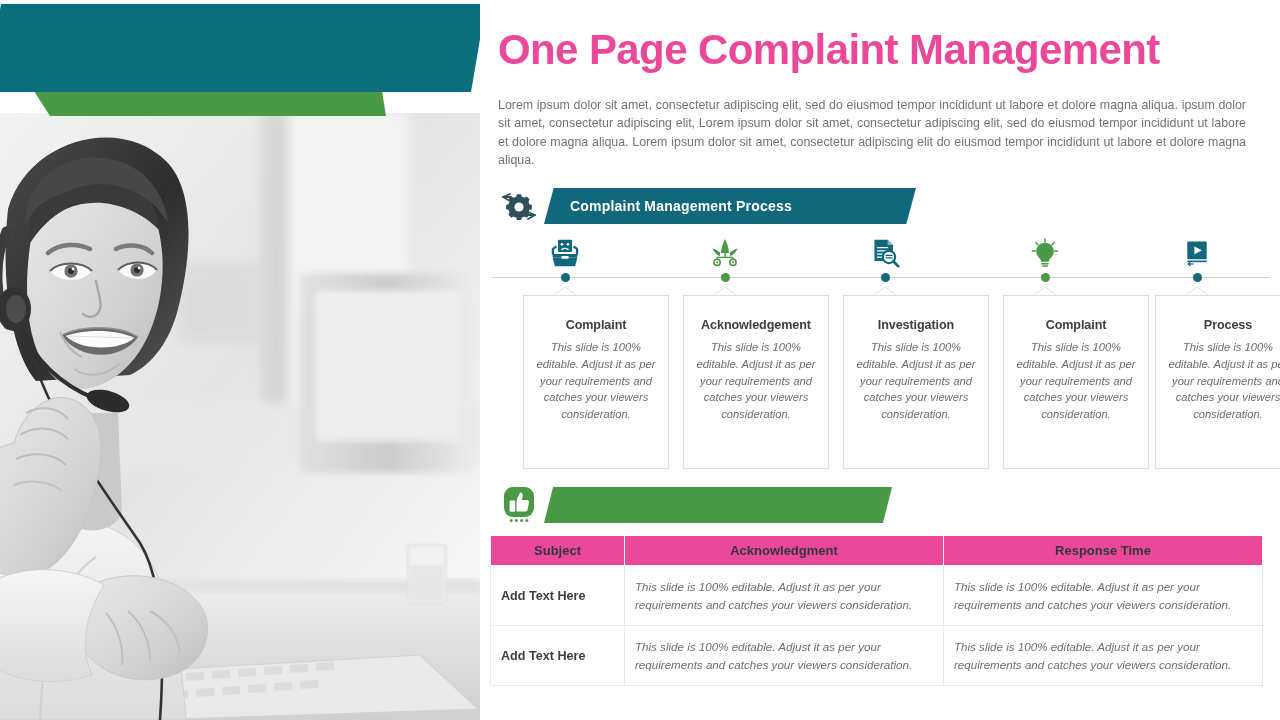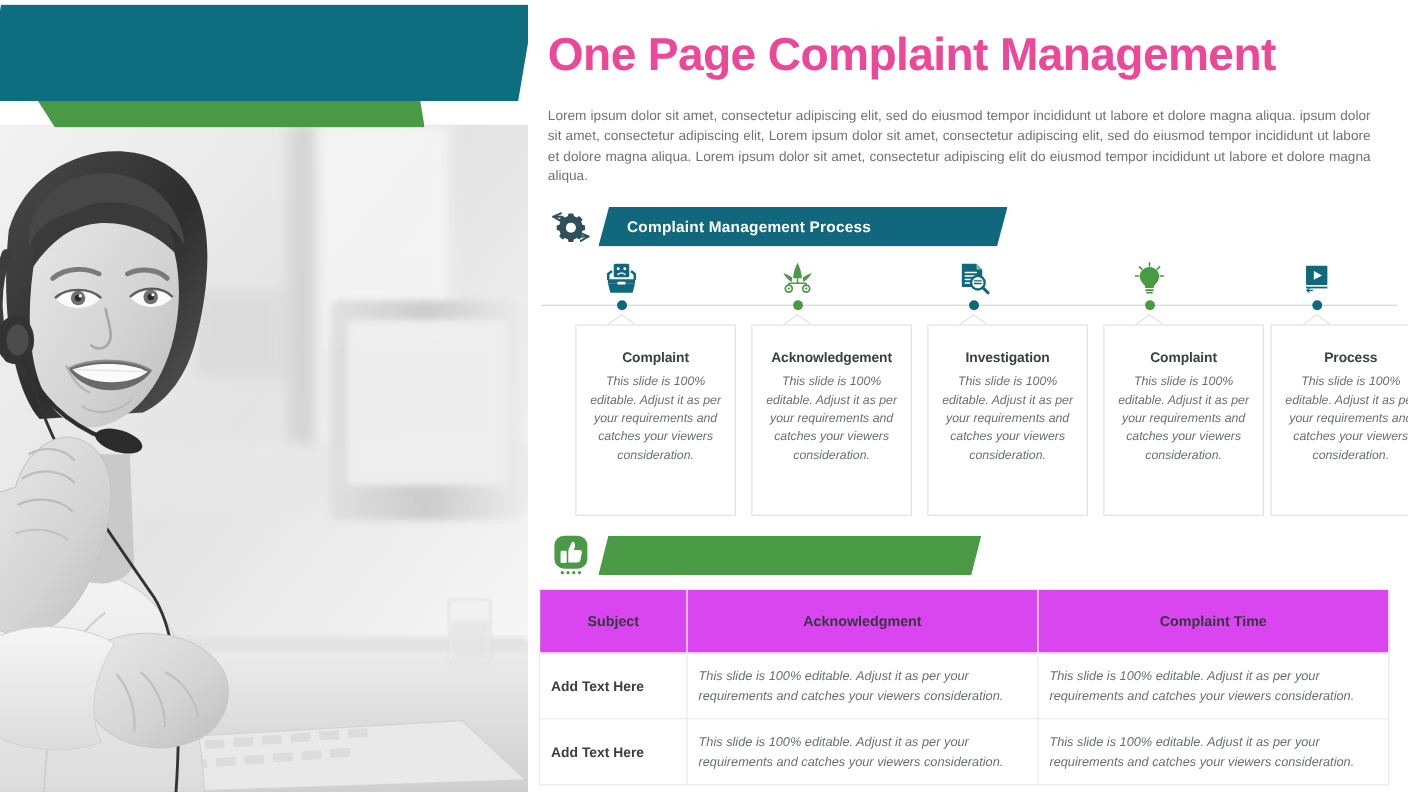--- a/index.html
+++ b/index.html
@@ -106,23 +106,23 @@
   .step-body{
     font-size:11.2px; line-height:16.8px; color:#6b6f73; font-style:italic;
   }
 
   
   #charter-table{
     position:absolute; left:10px; top:535px; width:772px;
     border-collapse:collapse; table-layout:fixed;
   }
   #charter-table th{
-    background:#d946ef; color:#33383c;
+    background:#ec4899; color:#33383c;
     font-size:13px; font-weight:bold;
-    height:58px; text-align:center;
+    height:30px; text-align:center;
     border:1px solid #ffffff;
   }
   #charter-table td{
     border:1px solid #e6e8ea;
     vertical-align:middle; height:60px;
     padding:8px 10px;
   }
   #charter-table td.subject-cell{
     font-size:12.6px; font-weight:bold; color:#3b3f43;
   }
@@ -504,21 +504,21 @@
   <table id="charter-table">
     <colgroup>
       <col class="col-subject">
         <col class="col-ack">
         <col class="col-resp">
     </colgroup>
     <thead>
       <tr>
         <th>Subject</th>
         <th>Acknowledgment</th>
-        <th>Complaint Time</th>
+        <th>Response Time</th>
       </tr>
     </thead>
     <tbody>
       <tr>
         <td class="subject-cell">Add Text Here</td>
         <td class="desc-cell">This slide is 100% editable. Adjust it as per your requirements and catches your viewers consideration.</td>
         <td class="desc-cell">This slide is 100% editable. Adjust it as per your requirements and catches your viewers consideration.</td>
       </tr>
       <tr>
         <td class="subject-cell">Add Text Here</td>

